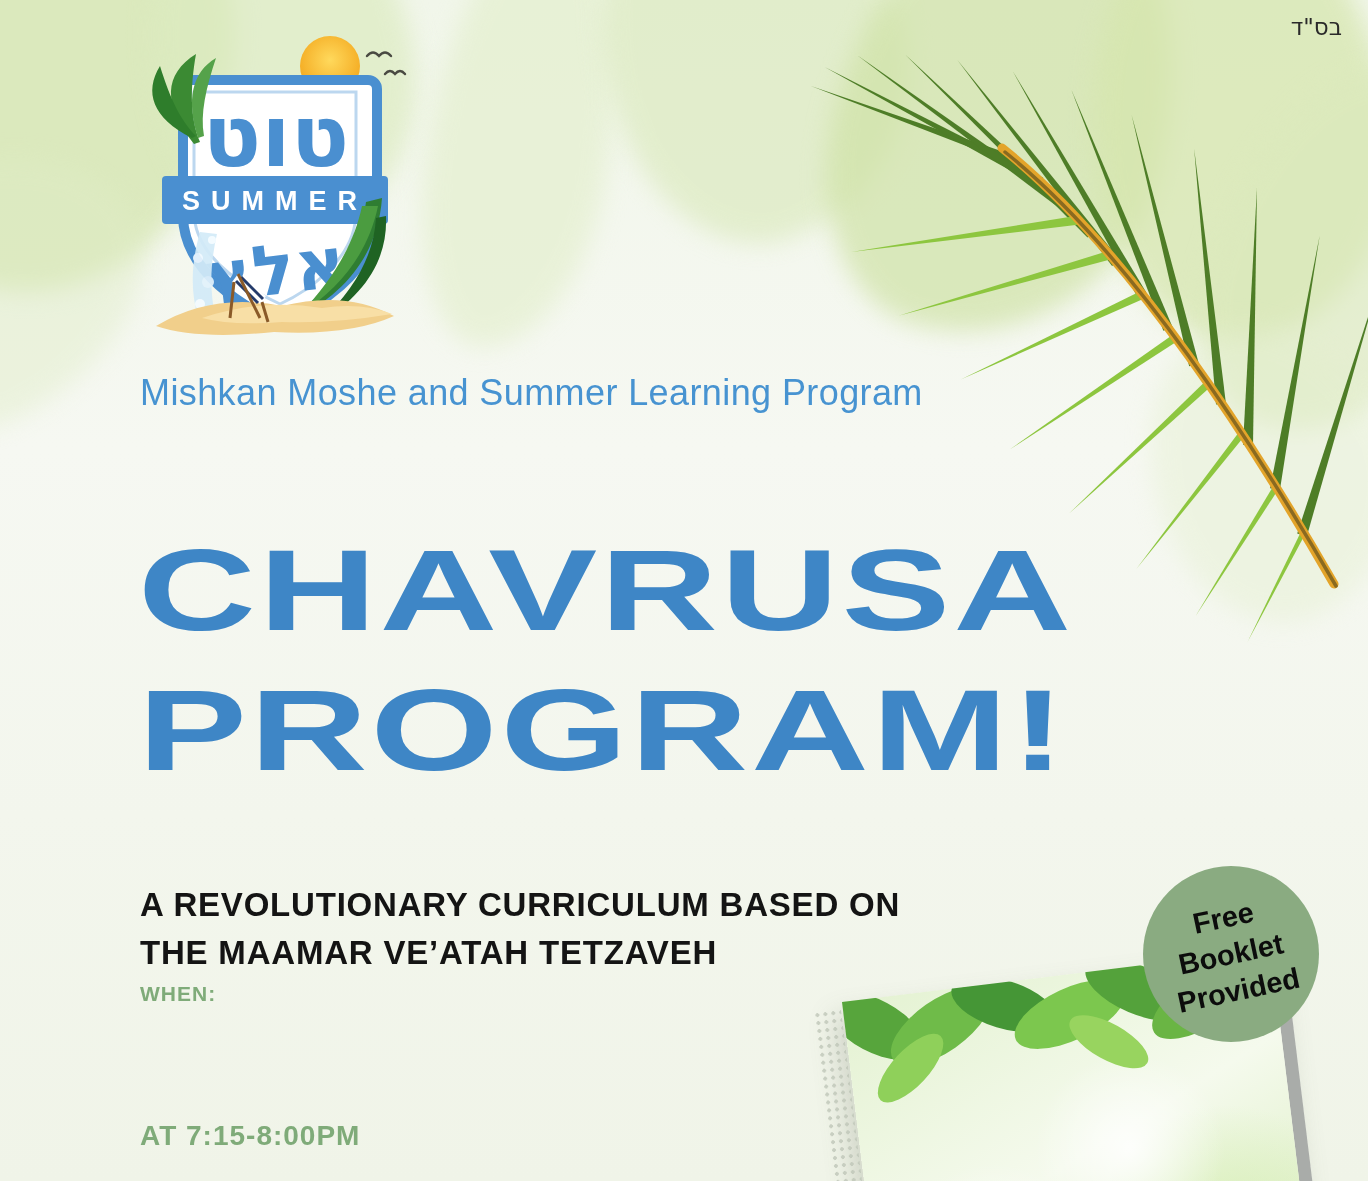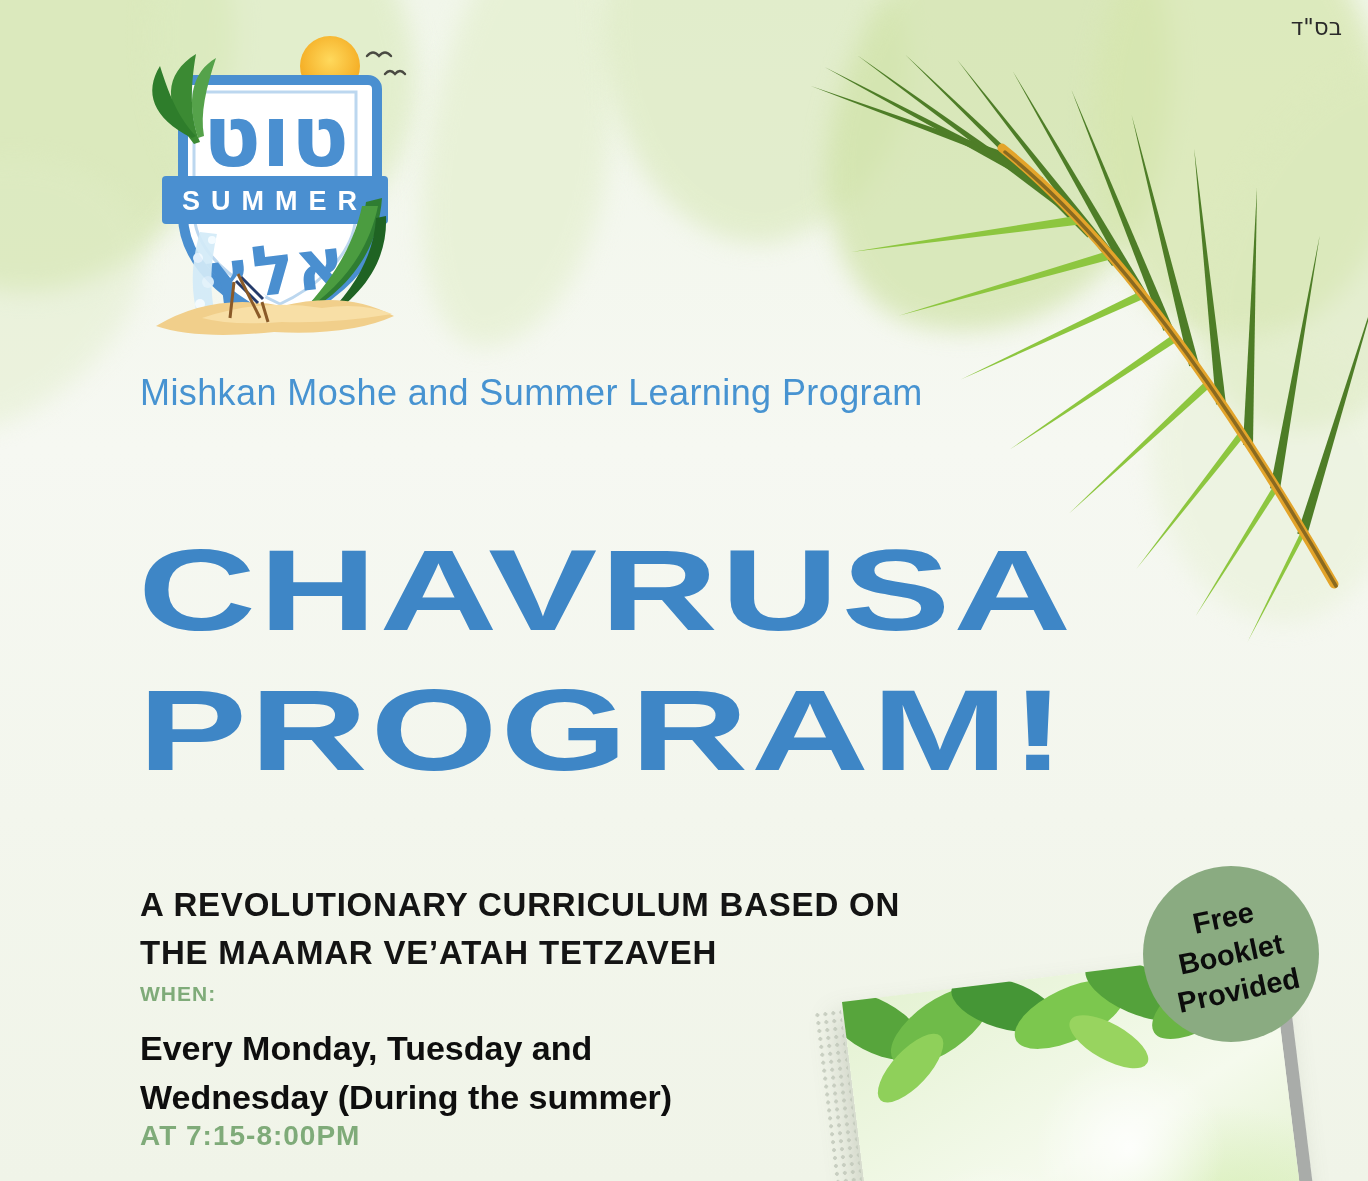--- a/index.html
+++ b/index.html
@@ -170,24 +170,20 @@
     <div>CHAVRUSA</div>
     <div>PROGRAM!</div>
   </div>
 
   <div class="subtitle">
     <div>A REVOLUTIONARY CURRICULUM BASED ON</div>
     <div>THE MAAMAR VE’ATAH TETZAVEH</div>
   </div>
 
   <div class="when-label">WHEN:</div>
-  <div class="schedule">
-    <div>Every Monday, Tuesday and</div>
-    <div>Wednesday (During the summer)</div>
-  </div>
   <div class="time">AT 7:15-8:00PM</div>
 
   <div class="booklet">
     <div class="booklet-inner">
       <svg width="432" height="430" viewBox="0 0 432 430">
 
         <g>
           <ellipse cx="30" cy="28" rx="52" ry="26" fill="#57a53c" transform="rotate(35 30 28)"></ellipse>
           <ellipse cx="95" cy="36" rx="58" ry="26" fill="#6fbb49" transform="rotate(-28 95 36)"></ellipse>
           <ellipse cx="160" cy="22" rx="54" ry="24" fill="#459636" transform="rotate(24 160 22)"></ellipse>

